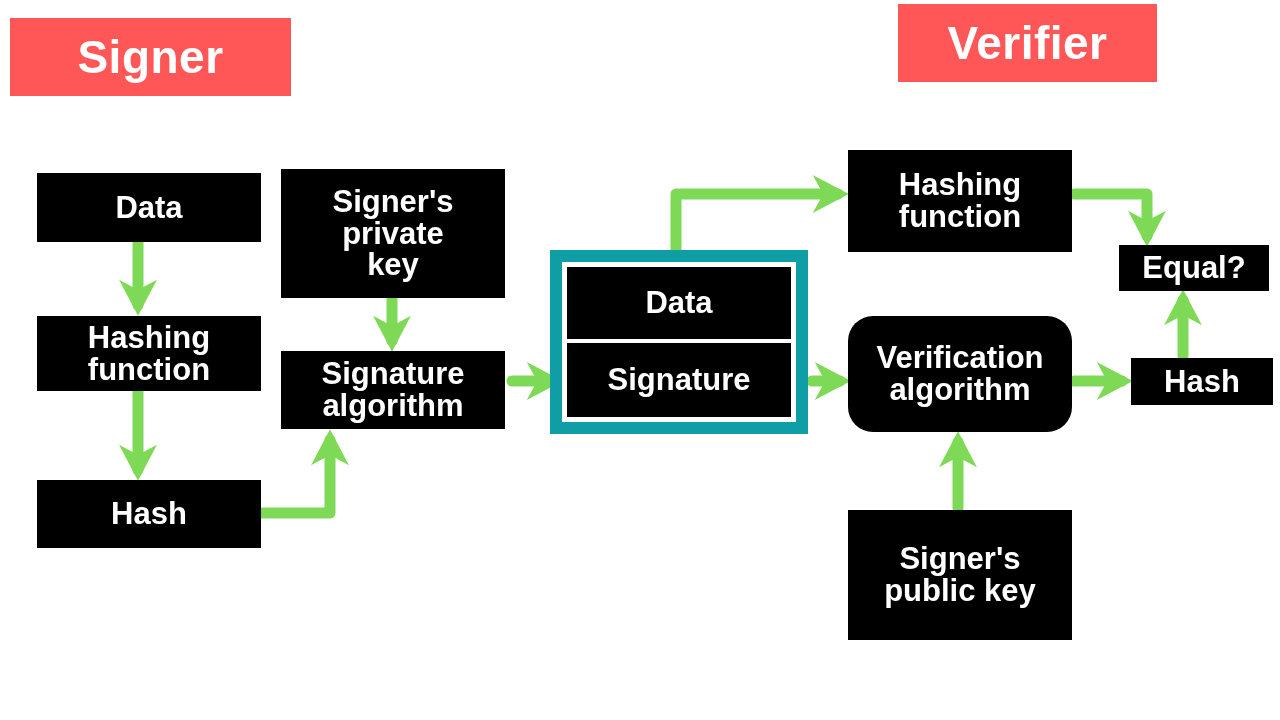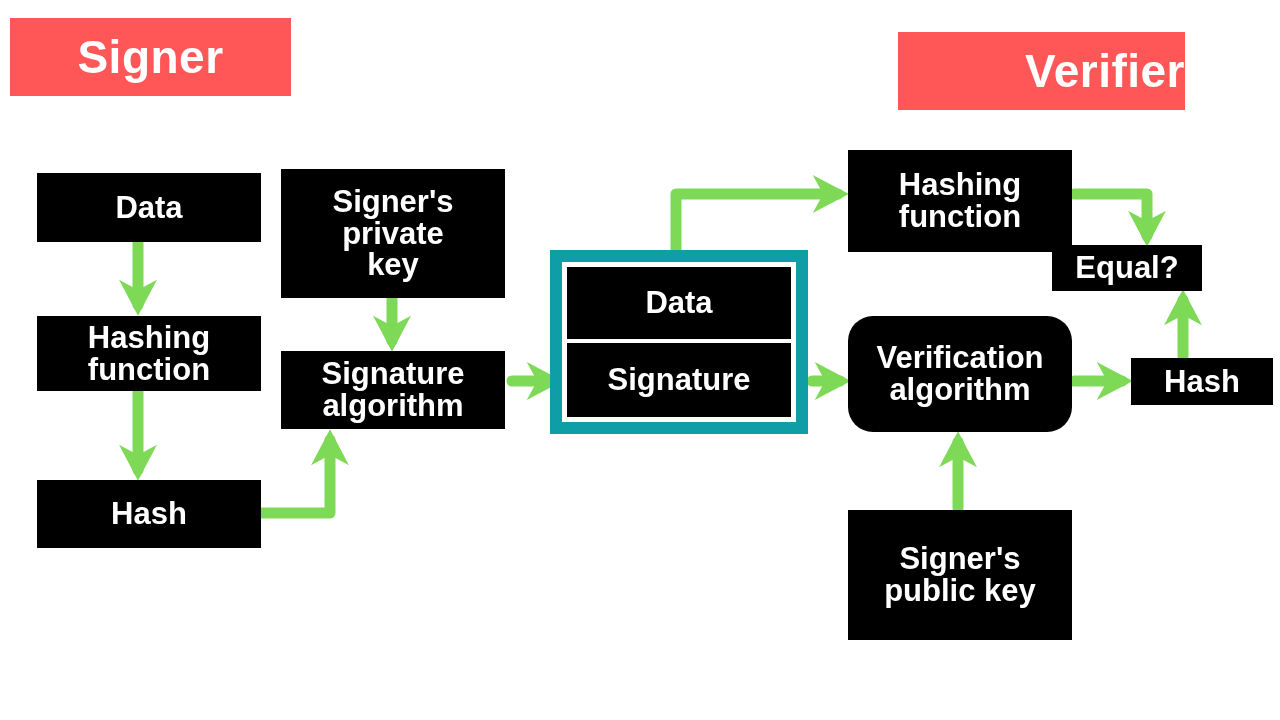--- a/index.html
+++ b/index.html
@@ -91,21 +91,21 @@
       <path d="M 1074 381 L 1122 381"></path>
       <path d="M 1183 356 L 1183 300"></path>
       <path d="M 958 508 L 958 442"></path>
     </g>
   </svg>
 
   <div class="banner" style="left:10px; top:18px; width:281px; height:78px;">
     <span>Signer</span>
   </div>
 
-  <div class="banner" style="left:898px; top:32px; width:287px; height:78px;justify-content:flex-end;">
+  <div class="banner" style="left:898px; top:4px; width:259px; height:78px;">
     <span>Verifier</span>
   </div>
 
   <div class="node" style="left:37px; top:173px; width:224px; height:69px;">Data</div>
 
   <div class="node" style="left:37px; top:316px; width:224px; height:75px;">Hashing
 function</div>
 
   <div class="node" style="left:37px; top:480px; width:224px; height:68px;">Hash</div>
 
@@ -117,21 +117,21 @@
 algorithm</div>
 
   <div class="packet" style="left:550px; top:250px; width:258px; height:184px;">
     <div class="node" style="height:74px;">Data</div>
     <div class="node" style="height:76px;">Signature</div>
   </div>
 
   <div class="node" style="left:848px; top:150px; width:224px; height:102px;">Hashing
 function</div>
 
-  <div class="node" style="left:1052px; top:245px; width:150px; height:46px;">Equal?</div>
+  <div class="node" style="left:1119px; top:245px; width:150px; height:46px;">Equal?</div>
 
   <div class="node" style="left:848px; top:316px; width:224px; height:116px;border-radius:25px;">Verification
 algorithm</div>
 
   <div class="node" style="left:1131px; top:358px; width:142px; height:47px;">Hash</div>
 
   <div class="node" style="left:848px; top:510px; width:224px; height:130px;">Signer's
 public key</div>
 
 </div>

